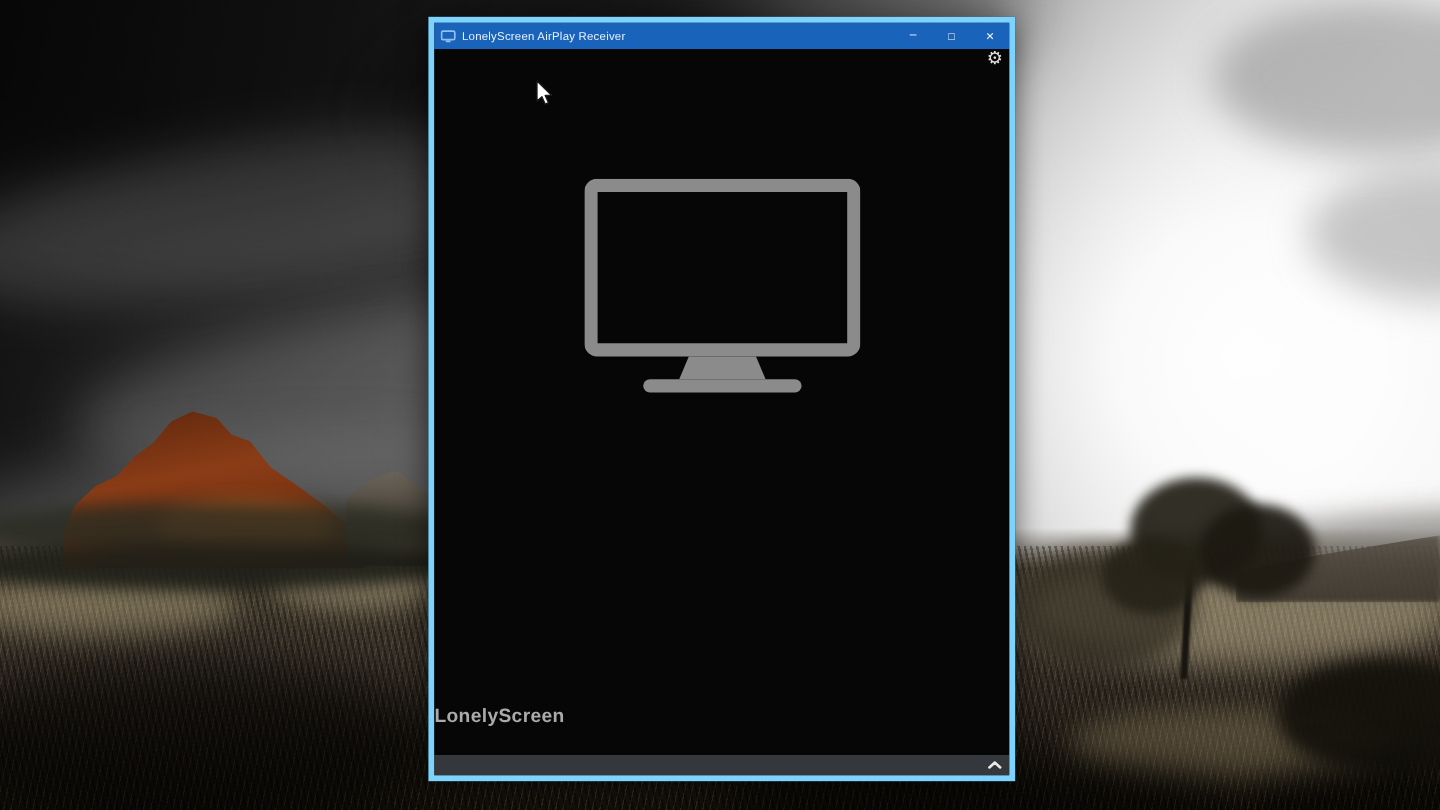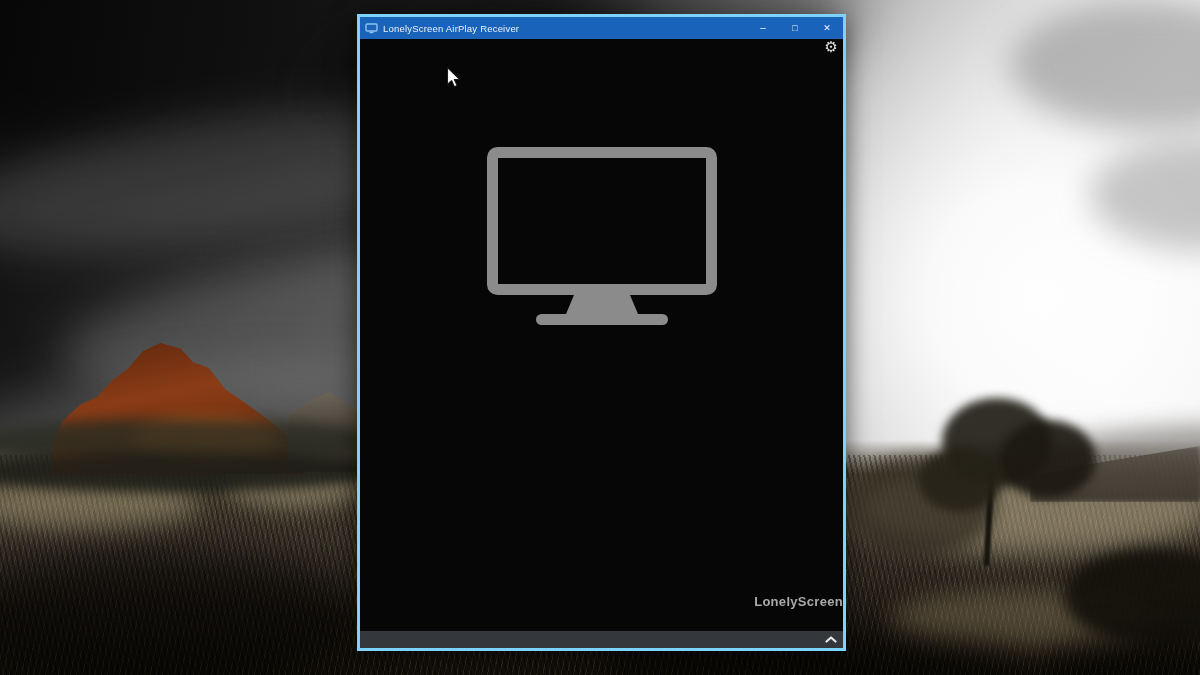--- a/index.html
+++ b/index.html
@@ -64,21 +64,21 @@
   .bush-br  { left:1064px; top:548px; width:180px; height:96px; background:rgba(20,17,11,.92); filter:blur(7px); }
   .ridge-r {
     position:absolute; left:1030px; top:446px; width:170px; height:56px;
     background:linear-gradient(180deg,#575046,#39332b); filter:blur(2px); opacity:.85;
     clip-path:polygon(0% 55%,40% 30%,100% 0%,100% 100%,0% 100%);
   }
 
   
   .app-window {
     position: absolute; left: 357px; top: 14px; width: 489px; height: 637px;
-    background: #060606; border: 3px solid #7dd3fc;
+    background: #060606; border: 5px solid #7dd3fc;
     box-shadow: 0 6px 24px rgba(0,0,0,.6);
     display: flex; flex-direction: column;
   }
   .titlebar {
     height: 22px; flex: 0 0 22px; background: #1a63bb;
     display: flex; align-items: center; padding-left: 5px;
   }
   .titlebar-icon { width: 13px; height: 11px; margin-right: 5px; flex: 0 0 auto; }
   .titlebar-text { color: #eaf2fb; font-size: 9.5px; letter-spacing: .2px; flex: 1 1 auto; white-space: nowrap; }
   .win-btn {
@@ -88,22 +88,22 @@
   .win-btn.maxi { font-size: 9px; }
   .win-btn.close { font-size: 9px; }
 
   .content { position: relative; flex: 1 1 auto; background: #060606; }
   .gear {
     position: absolute; top: -1px; right: 3px; width: 18px; height: 18px;
     color: #dedede; font-size: 15px; line-height: 18px; text-align: center;
   }
   .tv-wrap { position: absolute; left: 50%; top: 108px; transform: translateX(-50%); }
   .brand {
-    position: absolute; left: 0; right: 0; bottom: 22px; text-align: right;
-    color: #aaaaaa; font-weight: bold; font-size: 13px; letter-spacing: .3px;
+    position: absolute; left: 0; right: 0; bottom: 22px; text-align: left;
+    color: #aaaaaa; font-weight: bold; font-size: 16px; letter-spacing: .3px;
   }
   .bottombar {
     height: 17px; flex: 0 0 17px; background: #34373b;
     display: flex; align-items: center; justify-content: flex-end; padding-right: 6px;
   }
 
   
   .cursor { position: absolute; left: 446px; top: 66px; z-index: 50; }
 </style>
 </head>

